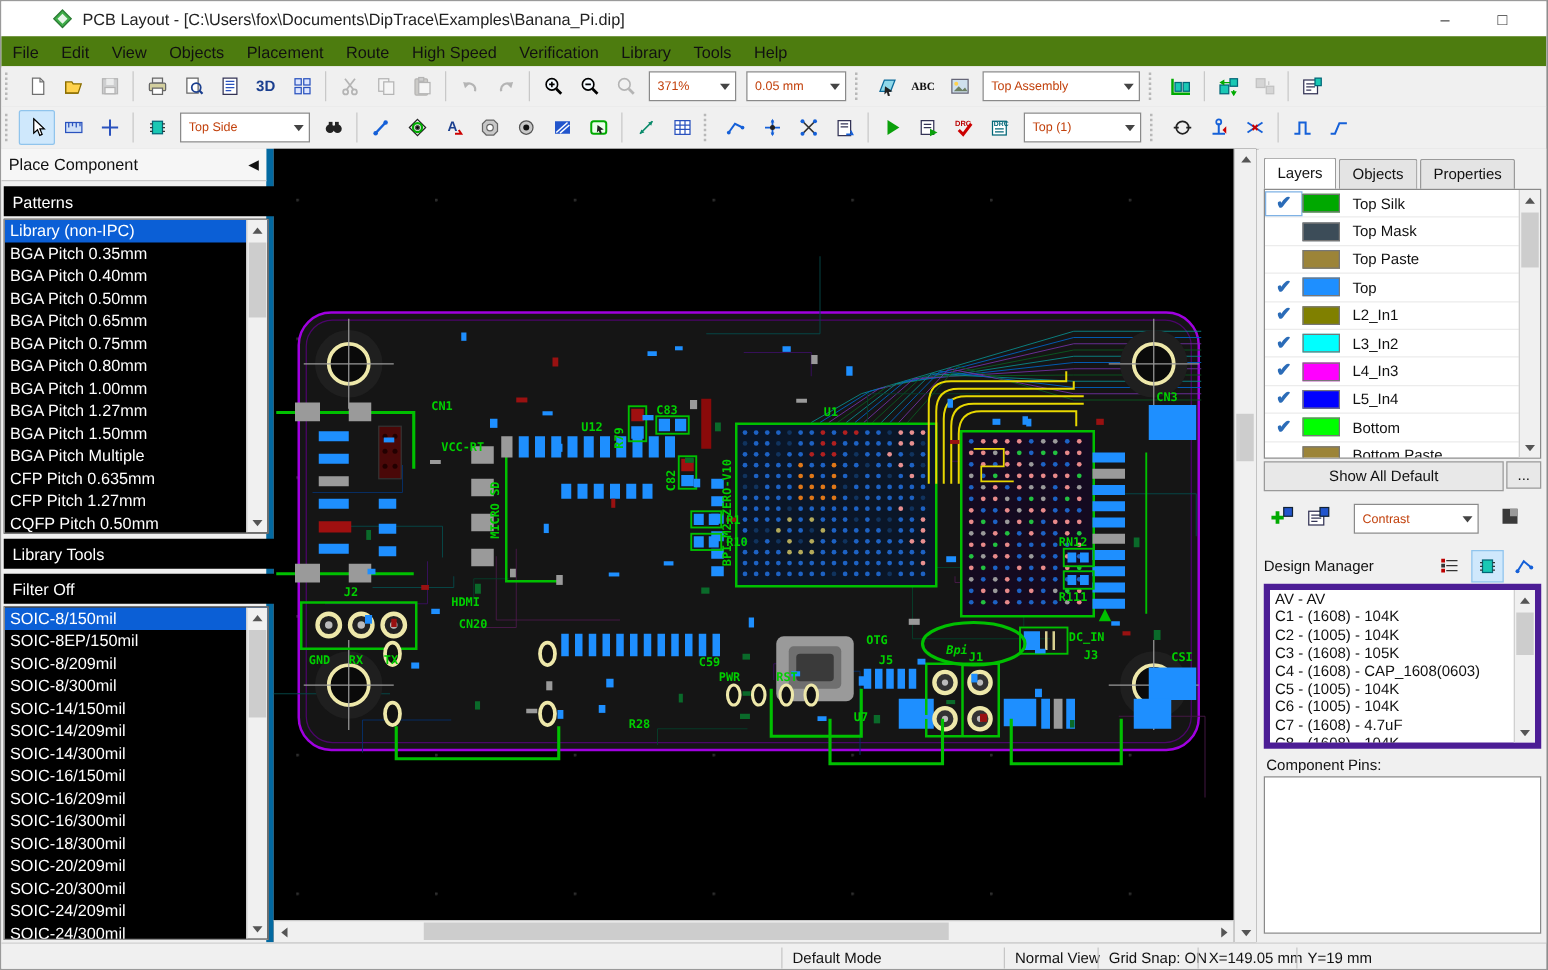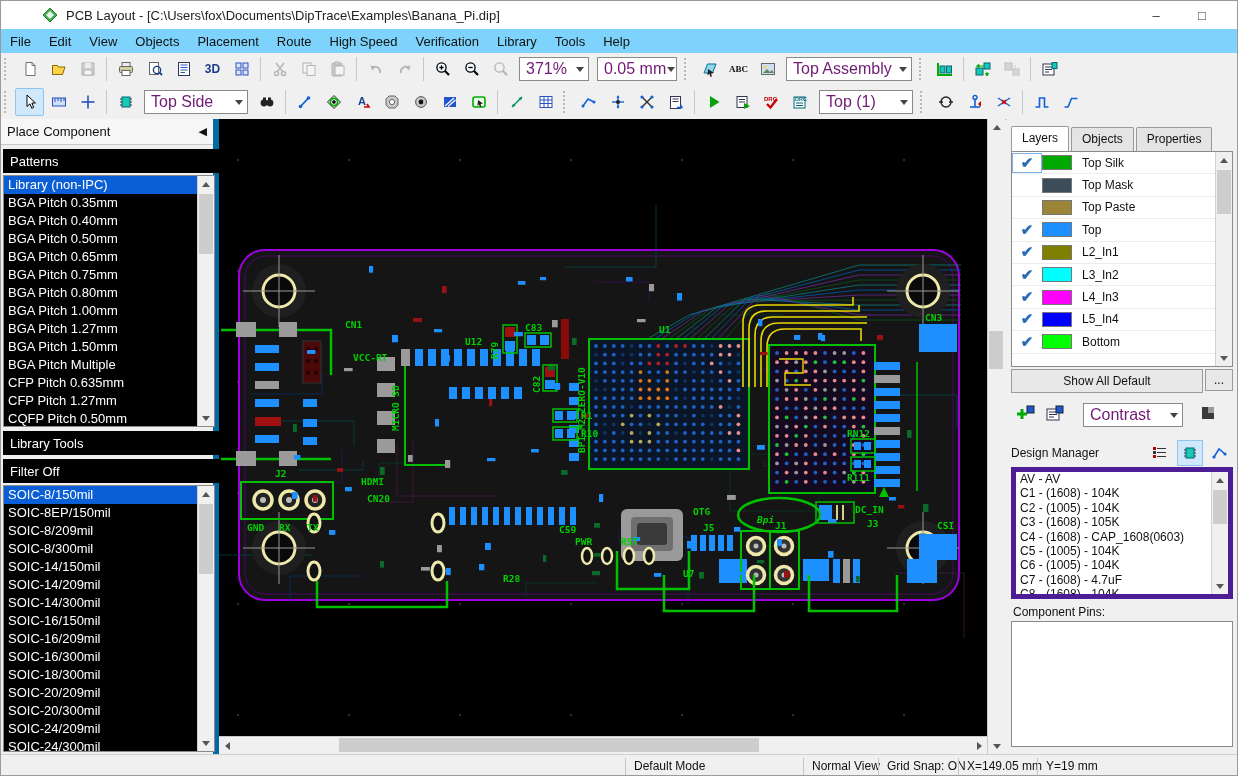--- a/index.html
+++ b/index.html
@@ -2,33 +2,33 @@
 <html><head>
 <meta charset="utf-8">
 <style>
   html,body{margin:0;padding:0;background:#888;}
   #app{position:relative;width:1238px;height:776px;background:#f0f0f0;font-family:"Liberation Sans",sans-serif;font-size:12px;color:#111;overflow:hidden;border:1px solid #9a9a9a;box-sizing:border-box;}
   
   #titlebar{position:absolute;left:0;top:0;width:100%;height:28px;background:#fff;display:flex;align-items:center;padding-left:34px;}
   #titlebar .ttl{margin-left:8px;font-size:13px;color:#222;}
   #winctl{margin-left:auto;display:flex;align-items:center;height:100%;}
   .wbtn{width:46px;height:100%;display:flex;align-items:center;justify-content:center;font-size:13px;color:#333;}
-  #menubar{position:absolute;left:0;top:28px;width:100%;height:24px;background:#7dd3fc;display:flex;align-items:center;border-bottom:1px solid #e3e3e3;text-align:right;}
+  #menubar{position:absolute;left:0;top:28px;width:100%;height:24px;background:#4d7c0f;display:flex;align-items:center;border-bottom:1px solid #e3e3e3;text-align:right;}
   .menu-item{padding:3px 9px;font-size:13px;color:#111;}
   
   .toolbar{position:absolute;left:0;width:100%;background:#f0f0f0;display:flex;align-items:center;border-bottom:1px solid #d5d5d5;}
   #tb1{top:52px;height:32px;}
   #tb2{top:84px;height:34px;border-bottom:1px solid #c9c9c9;}
   .grip{width:6px;height:22px;margin:0 3px;border-left:2px dotted #b8b8b8;}
   .tbtn{width:27px;height:26px;display:flex;align-items:center;justify-content:center;border:1px solid transparent;border-radius:2px;flex:none;}
   .tbtn.active{background:#cfe8fc;border-color:#90c4ec;}
   .tbtn.dis{opacity:.38;filter:grayscale(.9);}
   .sep{width:1px;height:24px;background:#c8c8c8;margin:0 4px;flex:none;}
   .combo{height:22px;background:#fff;border:1px solid #8a8a8a;display:flex;align-items:center;padding-left:6px;margin:0 4px;flex:none;}
-  .combo .val{flex:1;font-size:16px;color:#701a75;white-space:nowrap;}
+  .combo .val{flex:1;font-size:10px;color:#c2410c;white-space:nowrap;}
   .dda{width:16px;height:100%;display:flex;align-items:center;justify-content:center;}
   .dda::after{content:"";border-left:4px solid transparent;border-right:4px solid transparent;border-top:5px solid #444;}
   .ticon{font-weight:bold;font-size:11px;}
   
   #leftpanel{position:absolute;left:0;top:118px;width:218px;height:635px;background:#f0f0f0;border-right:6px solid #0369a1;box-sizing:border-box;}
   .lp-header{position:absolute;left:0;top:0;width:100%;height:26px;background:#f6f6f6;border-bottom:1px solid #c8c8c8;display:flex;align-items:center;padding:0 6px;box-sizing:border-box;font-size:13px;}
   .lp-header .arr{margin-left:auto;font-size:11px;color:#111;}
   .blackbar{position:absolute;left:2px;width:252px;height:24px;background:#000;color:#fff;display:flex;align-items:center;padding:0 7px;box-sizing:border-box;font-size:13px;}
   .blackbar .arr{margin-left:auto;color:#fff;font-size:11px;}
   .blacklist{position:absolute;left:2px;width:212px;background:#000;border:1px solid #8a8a8a;box-sizing:border-box;overflow:hidden;}
@@ -1393,20 +1393,25 @@
       <div class="lyr-row">
           <span class="lyr-check">✔</span>
           <span class="lyr-sw" style="background: rgb(0, 0, 255);"></span>
           <span class="lyr-name">L5_In4</span>
         </div>
       <div class="lyr-row">
           <span class="lyr-check">✔</span>
           <span class="lyr-sw" style="background: rgb(0, 255, 0);"></span>
           <span class="lyr-name">Bottom</span>
         </div>
+      <div class="lyr-row">
+          <span class="lyr-check"></span>
+          <span class="lyr-sw" style="background: rgb(156, 132, 56);"></span>
+          <span class="lyr-name">Bottom Paste</span>
+        </div>
       <div class="sbv">
           <span class="sb-up"></span>
           <span class="sb-dn"></span>
           <span class="sb-th" style="top:18px;height:44px"></span>
         </div>
     </div>
 
     <div id="showall">Show All Default</div>
     <div id="morelayers">...</div>
 

